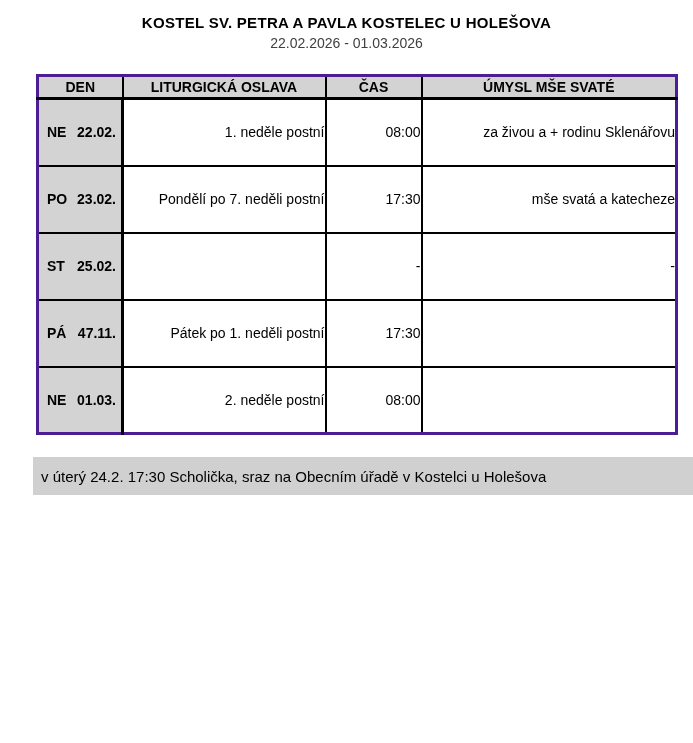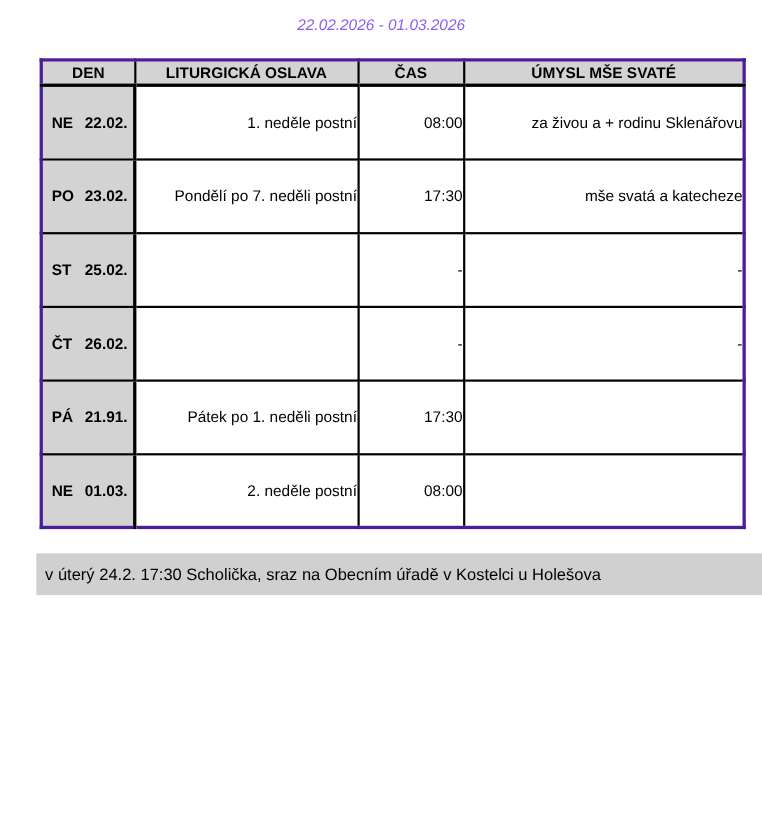--- a/index.html
+++ b/index.html
@@ -8,21 +8,21 @@
     background: #ffffff;
     color: #000000;
     font-family: "Liberation Sans", sans-serif;
     overflow: hidden;
   }
   .titles { text-align: center; padding-top: 12px; }
   .title-main, .title-church {
     font-size: 15px; font-weight: bold; line-height: 21px;
     letter-spacing: 0.3px;
   }
-  .title-dates { font-size: 14px; line-height: 20px; color: #8b5cf6; font-style: italic; }
+  .title-dates { font-size: 14px; line-height: 20px; color: #404040; }
 
   table.schedule {
     border-collapse: collapse;
     table-layout: fixed;
     width: 639px;
     margin: 21px 0 0 36px;
     border: 3px solid #4c1d95;
   }
   .schedule th, .schedule td {
     border: 2px solid #000;
@@ -64,20 +64,21 @@
     background: #d0d0d0;
     display: flex;
     align-items: center;
   }
   .footer-bar span { padding-left: 8px; font-size: 15px; }
 </style>
 </head>
 <body>
 
 <div class="titles">
+  <div class="title-church">KOSTEL SV. PETRA A PAVLA KOSTELEC U HOLEŠOVA</div>
   <div class="title-dates">22.02.2026 - 01.03.2026</div>
 </div>
 
 <table class="schedule">
   <colgroup>
     <col style="width:85px">
       <col style="width:203px">
       <col style="width:96px">
       <col style="width:255px">
   </colgroup>
@@ -116,36 +117,25 @@
       <td class="day-cell">
         <div class="day-wrap">
           <span>ST</span>
           <span>25.02.</span>
         </div>
       </td>
       <td></td>
       <td>-</td>
       <td>-</td>
     </tr>
-    <tr class="break-top">
-      <td class="day-cell">
-        <div class="day-wrap">
-          <span>ČT</span>
-          <span>26.02.</span>
-        </div>
-      </td>
-      <td></td>
-      <td>-</td>
-      <td>-</td>
-    </tr>
     <tr>
       <td class="day-cell">
         <div class="day-wrap">
           <span>PÁ</span>
-          <span>21.91.</span>
+          <span>47.11.</span>
         </div>
       </td>
       <td>Pátek po 1. neděli postní</td>
       <td>17:30</td>
       <td></td>
     </tr>
     <tr>
       <td class="day-cell">
         <div class="day-wrap">
           <span>NE</span>

